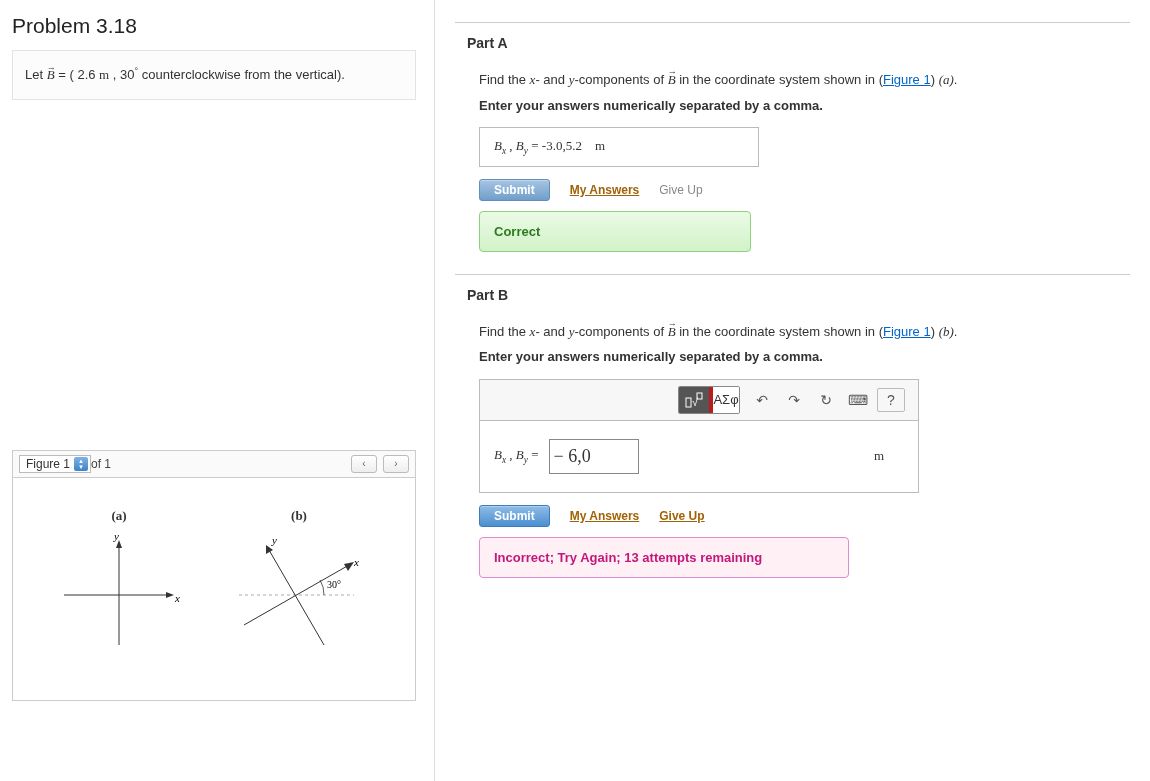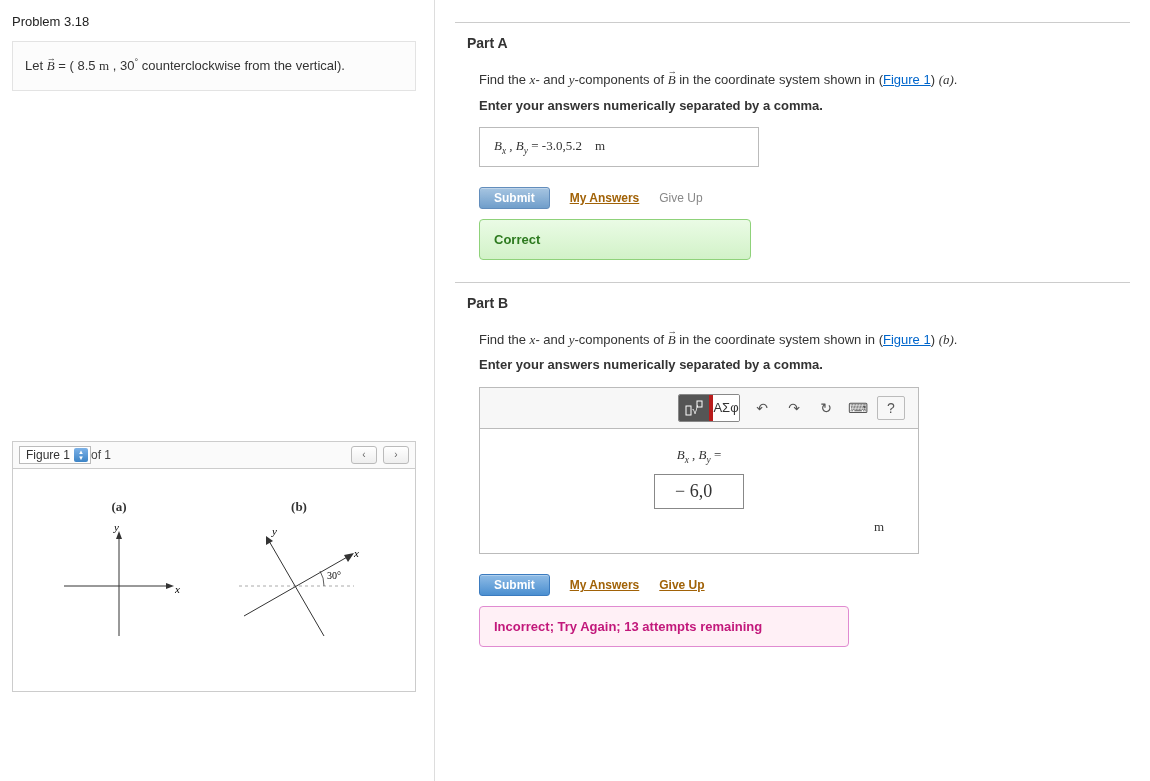--- a/index.html
+++ b/index.html
@@ -18,21 +18,21 @@
   .left-col {
     width: 435px;
     padding: 12px 18px 12px 12px;
     border-right: 1px solid #ddd;
   }
   .right-col {
     flex: 1;
     padding: 0 20px 12px 20px;
   }
   .problem-title {
-    font-size: 13px;
+    font-size: 21px;
     color: #222;
     margin: 2px 0 12px 0;
   }
   .problem-box {
     border: 1px solid #e3e3e3;
     background: #fcfcfc;
     padding: 14px 12px;
     font-size: 13px;
     color: #333;
     line-height: 1.4;
@@ -97,21 +97,21 @@
   .prompt a { color:#0066cc; text-decoration:underline;}
   .bold-instr { font-weight:bold; margin-top:6px;}
 
   .answer-box {
     border:1px solid #bbb; background:#fff;
     margin:12px 0 0 24px; padding:10px 14px;
     width:280px;
     font-family:'Times New Roman', serif;
   }
   .row-actions {
-    margin:20px 0 0 24px;
+    margin:12px 0 0 24px;
     display:flex; align-items:center; gap:20px;
   }
   .btn-submit {
     background:linear-gradient(#8fbce6,#4b8fd0);
     color:#fff; border:1px solid #3b7bbf; border-radius:3px;
     padding:3px 14px; font-weight:bold; font-size:12px;
     box-shadow:inset 0 1px 0 rgba(255,255,255,0.3);
   }
   .btn-submit.disabled { filter:grayscale(20%) opacity(0.85); }
   .link { color:#a16207; text-decoration:underline; font-weight:bold; font-size:12px;}
@@ -137,43 +137,42 @@
   .tb-btn + .tb-btn { border-left:4px solid #b91c1c; }
   .tb-single { width:26px; height:26px; border:none; display:flex;align-items:center;justify-content:center; color:#555; font-size:14px; margin:0 3px;}
   .tb-help { border:1px solid #bbb; border-radius:2px; width:28px; height:24px;}
 
   .answer-panel {
     border:1px solid #bbb; background:#fff; margin:0 0 0 24px;
     border-top:none;
     width:440px; padding:18px 14px;
     display:flex; align-items:center; gap:10px;
     font-family:'Times New Roman',serif;
-    flex-direction:column;
   }
   .input-box {
-    border:1px solid #888; padding:6px 30px 6px 20px;
+    border:1px solid #888; padding:6px 30px 6px 4px;
     font-size:18px; min-width:90px; display:inline-block;
     font-family: 'Times New Roman', serif;
   }
   .unit-m { margin-left:auto; margin-right:20px;}
   .toolbar-wrap { border:1px solid #bbb; background:#f7f7f7; margin:12px 0 0 24px; width:440px; padding:6px 10px; display:flex; align-items:center;}
   .sub { font-size:0.72em; vertical-align:sub; font-style: italic;}
 </style>
 </head>
 <body>
 
 <div class="container">
 
   <div class="left-col">
     <div class="problem-title">Problem 3.18</div>
 
     <div class="problem-box">
       <span>Let </span>
       <span class="vec arrow-over">B</span>
-      <span> = ( 8.5 </span>
+      <span> = ( 2.6 </span>
       <span class="unit">m</span>
       <span>, </span>
       <span>30</span><span class="deg">°</span>
       <span>  counterclockwise from the vertical).</span>
     </div>
 
     <div class="figure-bar">
       <div class="fig-label">
         <span>Figure 1</span>
         <span class="fig-spin"></span>

